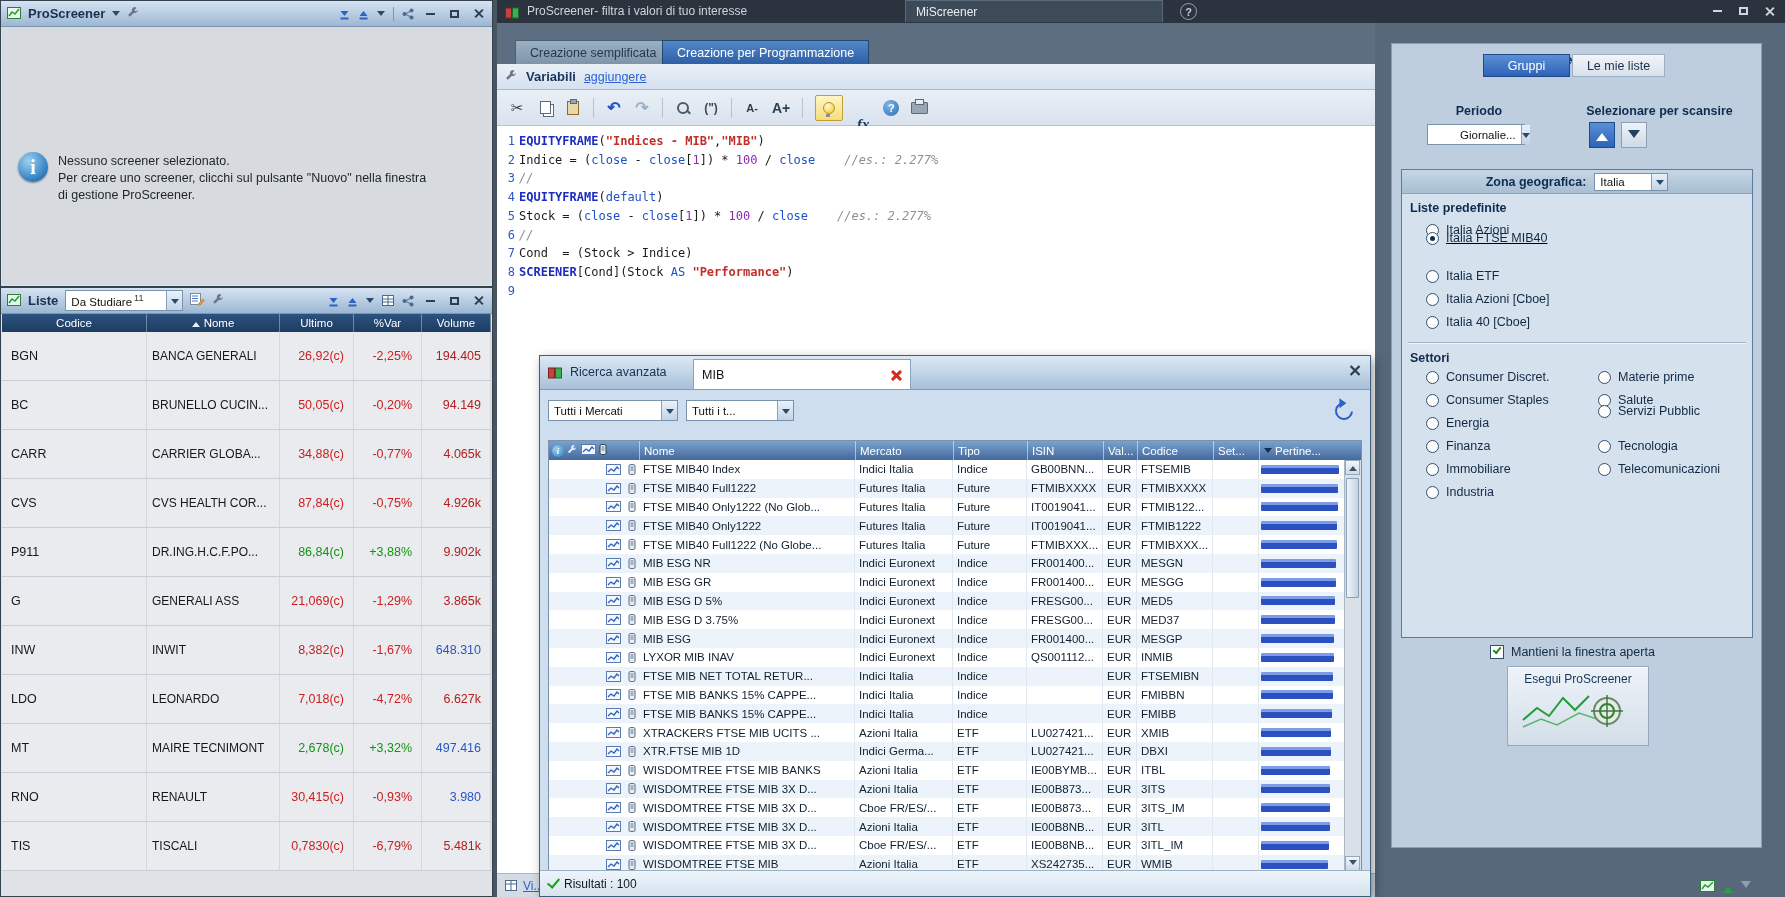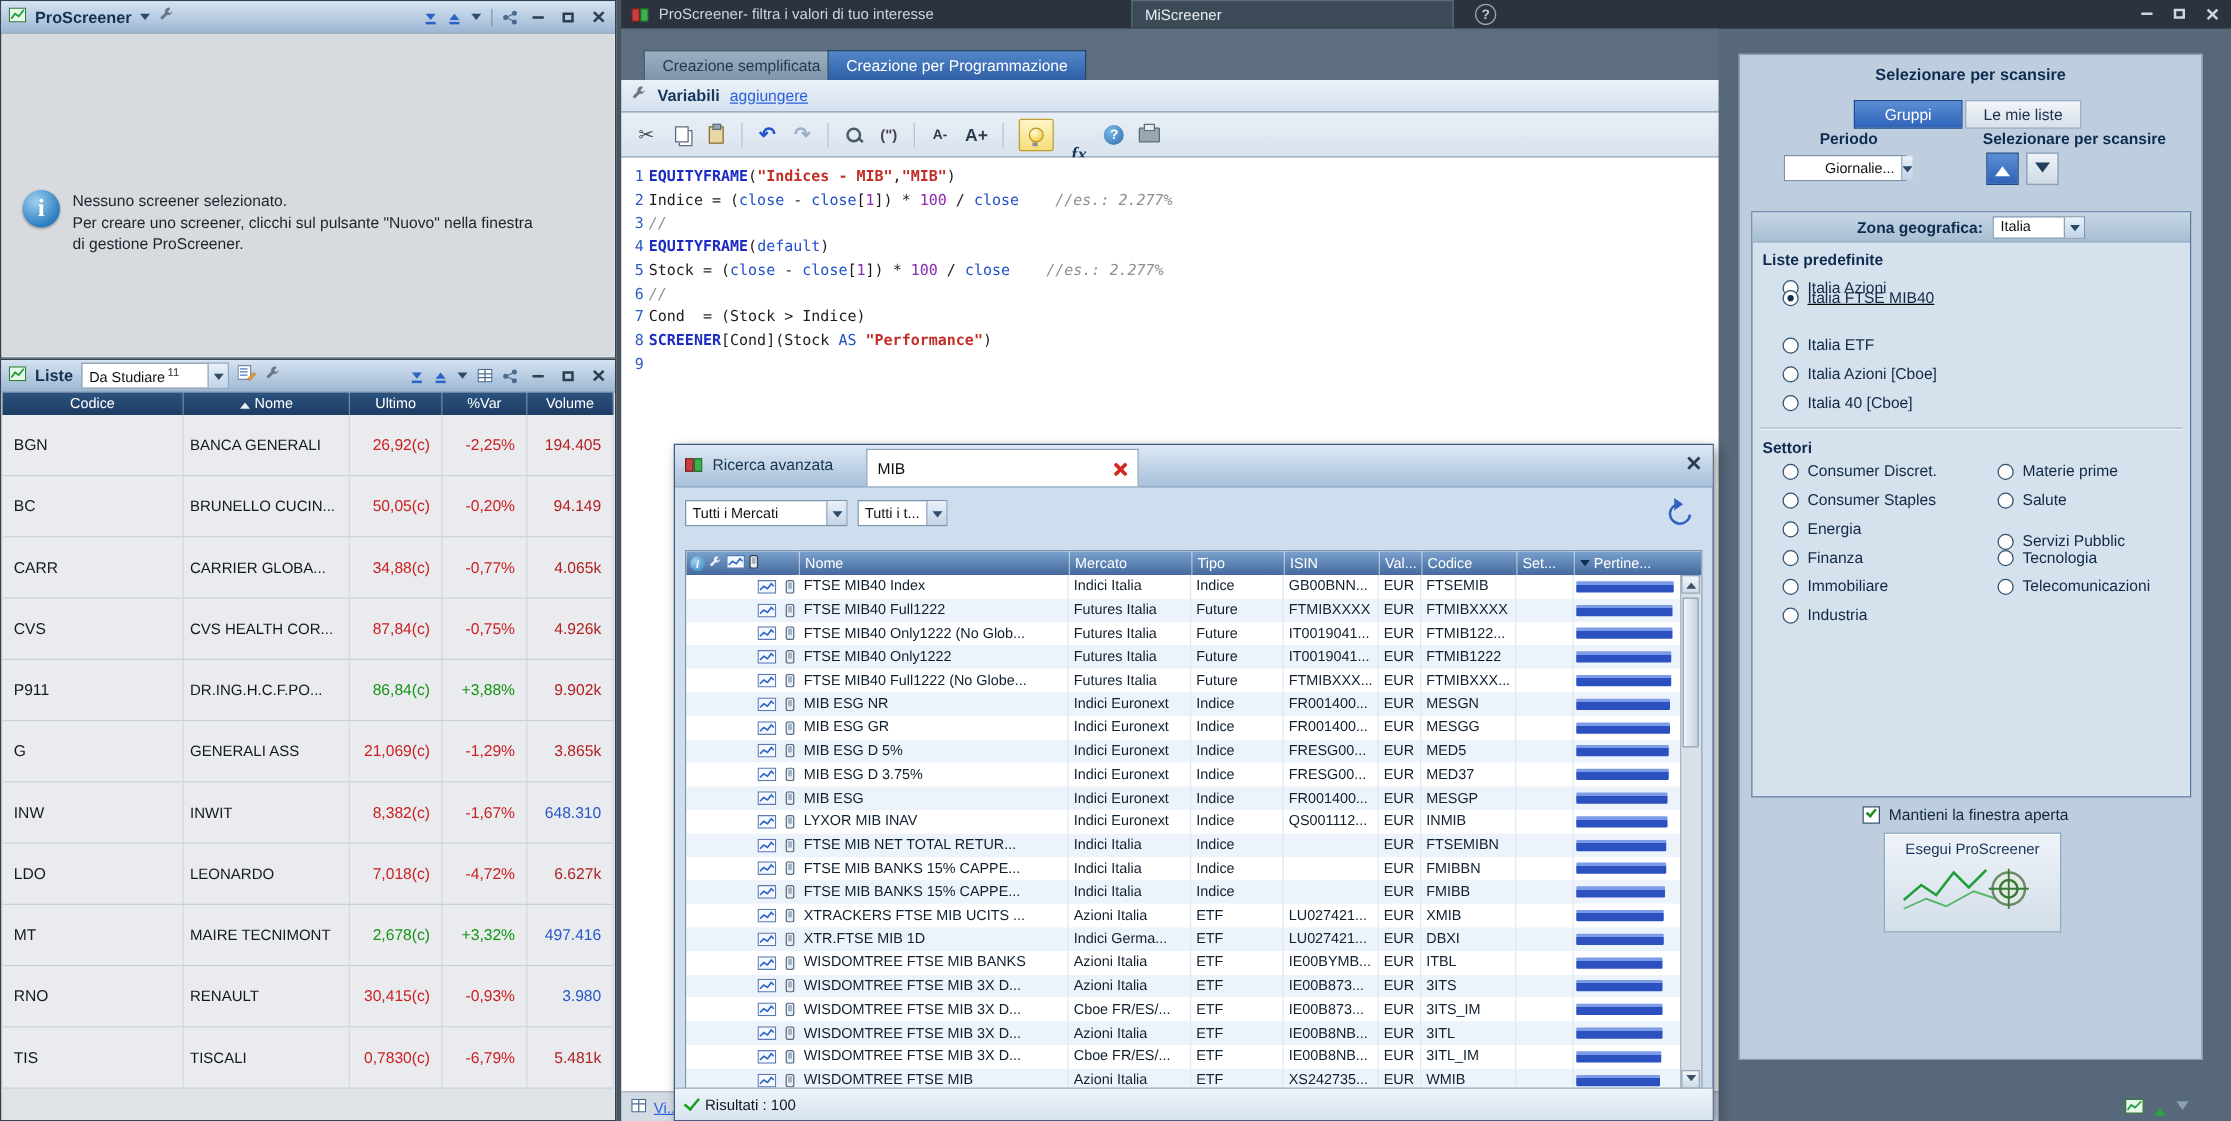--- a/index.html
+++ b/index.html
@@ -166,21 +166,21 @@
   .sc-tri-dn{width:0;height:0;border:4px solid transparent;border-top:5px solid #3c5068;margin-top:2px;}
   #sw-thumb{position:absolute;left:1px;top:18px;width:13px;height:120px;background:linear-gradient(90deg,#f0f5fa,#c4d2e0);border:1px solid #8ca0b4;box-sizing:border-box;border-radius:1px;}
   #sw-status{position:absolute;left:0;right:0;bottom:0;height:26px;background:linear-gradient(#eef4fa,#d7e3ef);border-top:1px solid #9ab0c4;
              display:flex;align-items:center;gap:7px;padding-left:10px;box-sizing:border-box;font-size:12px;color:#101820;}
   .check{width:5px;height:10px;border-right:2.5px solid #17a017;border-bottom:2.5px solid #17a017;transform:rotate(40deg);margin-top:-3px;}
 
   
   #right-zone{left:1375px;top:23px;width:451px;height:874px;background:#56播67;background:#566879;}
   #right-panel{position:absolute;left:16px;top:20px;width:371px;height:805px;background:#bfcedf;border:1px solid #87a0b8;box-sizing:border-box;}
   .panel-title{position:absolute;left:0;right:0;top:8px;text-align:center;font-size:13px;font-weight:bold;color:#0e2c50;}
-  .grp-btn{position:absolute;top:36px;height:23px;font-size:12.5px;display:flex;align-items:center;justify-content:center;box-sizing:border-box;cursor:pointer;}
+  .grp-btn{position:absolute;top:10px;height:23px;font-size:12.5px;display:flex;align-items:center;justify-content:center;box-sizing:border-box;cursor:pointer;}
   #btn-gruppi{left:91px;width:87px;background:linear-gradient(#5b8fd4,#2e62b8);border:1px solid #1d4a8a;color:#fff;}
   #btn-mieliste{left:180px;width:93px;background:linear-gradient(#f2f5f9,#d8e0ea);border:1px solid #9ab0c6;color:#1a2f4a;}
   .panel-label{position:absolute;font-size:12.5px;font-weight:bold;color:#0e2c50;text-align:center;white-space:nowrap;}
   .sq-btn{position:absolute;width:26px;height:26px;box-sizing:border-box;display:flex;align-items:center;justify-content:center;cursor:pointer;}
   #btn-scan-up{left:197px;top:78px;background:linear-gradient(#5b8fd4,#2e62b8);border:1px solid #1d4a8a;}
   #btn-scan-dn{left:229px;top:78px;background:linear-gradient(#eef3f8,#cfdae6);border:1px solid #8ba0b6;}
   .tri-up-w{width:0;height:0;border:6px solid transparent;border-bottom:8px solid #fff;margin-bottom:3px;}
   .tri-dn-d{width:0;height:0;border:6px solid transparent;border-top:8px solid #23405e;margin-top:3px;}
   #group-box{position:absolute;left:9px;top:125px;width:352px;height:469px;background:#d6e1ee;border:1px solid #5a7a9e;box-sizing:border-box;}
   #zone-band{position:absolute;left:0;right:0;top:0;height:23px;background:linear-gradient(#c6d7e7,#a8bed2);border-bottom:1px solid #8aa4bc;
@@ -538,21 +538,21 @@
         <span class="x-shape" style="transform:scale(1.15);"></span>
       </span>
   </div>
   <div id="sw-filters">
     <span class="dd abs" style="left:8px;top:11px;width:130px;">
       <span>Tutti i Mercati</span>
       <span class="dd-btn">
           <span class="chev" style="margin-top:5px;"></span>
         </span>
     </span>
-    <span class="dd abs" style="left:146px;top:11px;width:72px;text-align:right;">
+    <span class="dd abs" style="left:146px;top:11px;width:108px;text-align:right;">
       <span>Tutti i t...</span>
       <span class="dd-btn">
           <span class="chev" style="margin-top:5px;"></span>
         </span>
     </span>
     <span class="abs icon-btn" style="right:14px;top:10px;width:24px;height:24px;">
         <span class="icon-refresh"></span>
       </span>
   </div>
   <div id="sw-table">
@@ -1252,21 +1252,21 @@
         </div>
       <div id="sectors-right">
           <div class="radio-row" style="left: 196px; top: 200px;">
             <span class="radio"></span>
             <span class="radio-label">Materie prime</span>
           </div>
           <div class="radio-row" style="left: 196px; top: 223px;">
             <span class="radio"></span>
             <span class="radio-label">Salute</span>
           </div>
-          <div class="radio-row" style="left: 196px; top: 256px;">
+          <div class="radio-row" style="left: 196px; top: 234px;">
             <span class="radio"></span>
             <span class="radio-label">Servizi Pubblic</span>
           </div>
           <div class="radio-row" style="left: 196px; top: 269px;">
             <span class="radio"></span>
             <span class="radio-label">Tecnologia</span>
           </div>
           <div class="radio-row" style="left: 196px; top: 292px;">
             <span class="radio"></span>
             <span class="radio-label">Telecomunicazioni</span>

